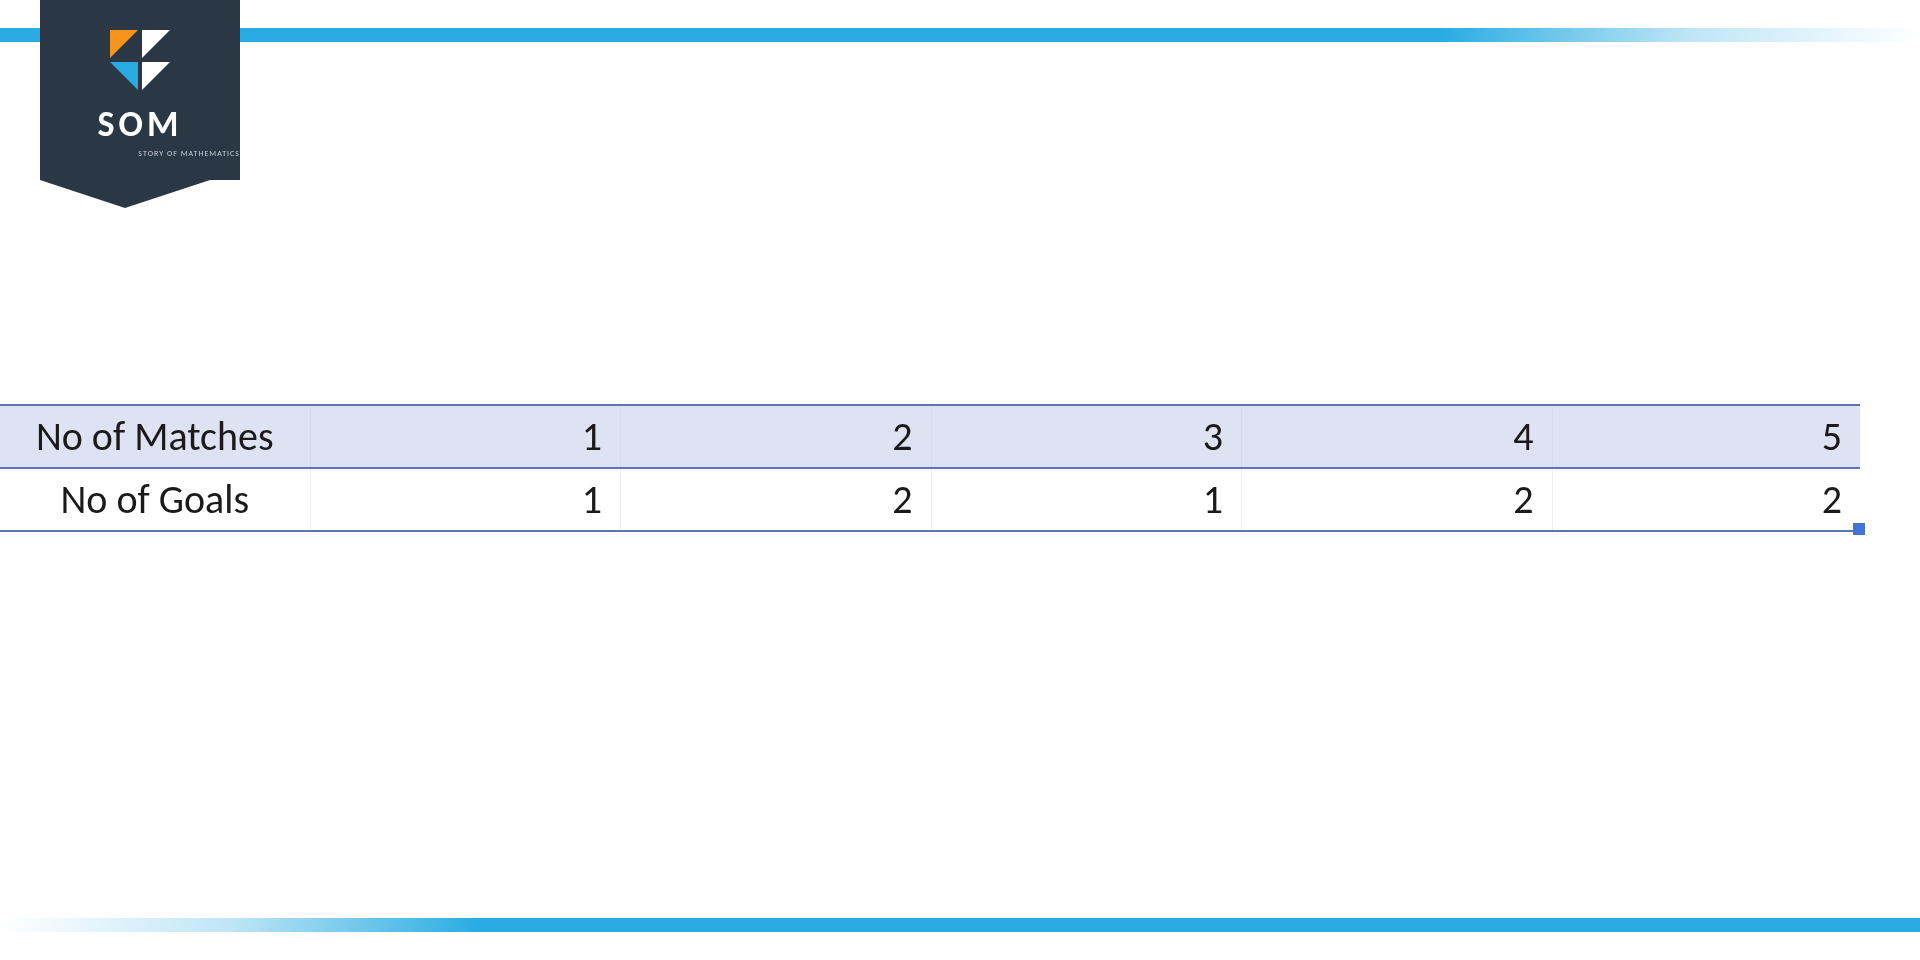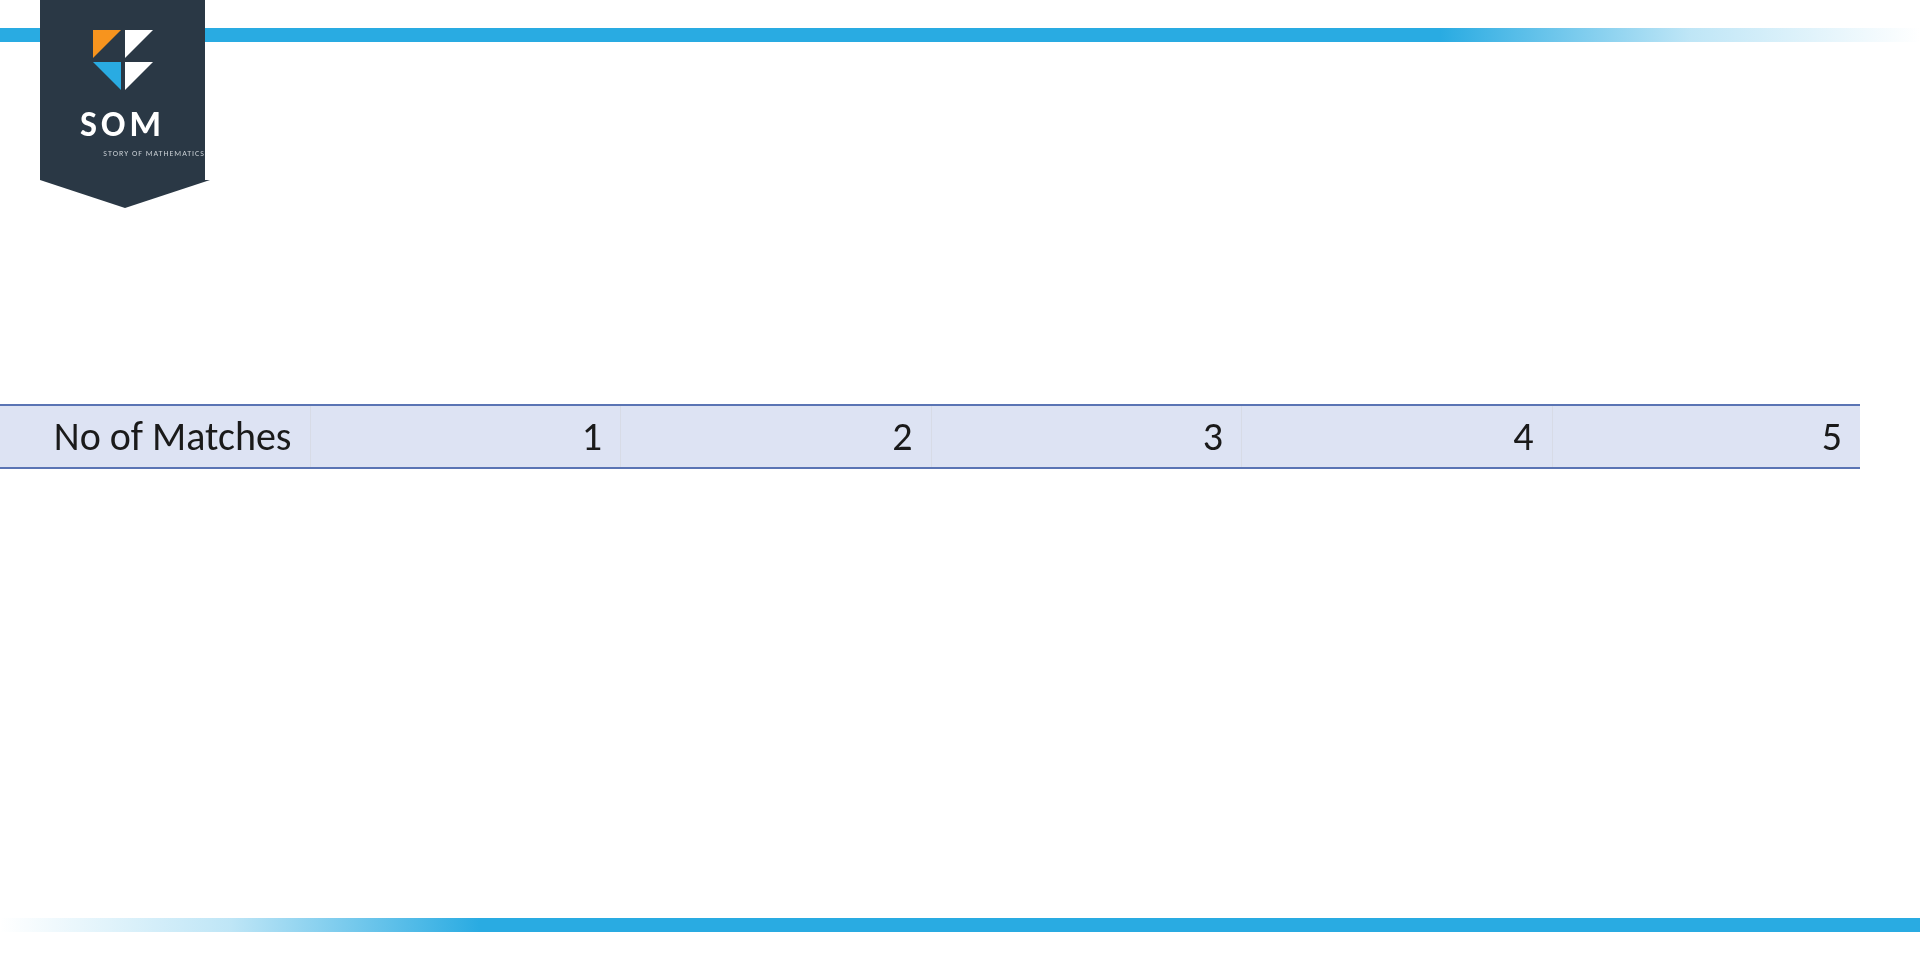--- a/index.html
+++ b/index.html
@@ -28,21 +28,21 @@
       bottom: 28px;
       left: 0;
       right: 0;
       height: 14px;
       background: linear-gradient(to right, rgba(255,255,255,0) 0%, rgba(41,171,226,0.3) 12%, #29abe2 25%, #29abe2 100%);
     }
     .logo-badge {
       position: absolute;
       top: 0;
       left: 40px;
-      width: 165px;
+      width: 200px;
       height: 180px;
       background: #2a3845;
       z-index: 10;
     }
     .logo-badge::after {
       content: "";
       position: absolute;
       bottom: -28px;
       left: 0;
       width: 0;
@@ -102,21 +102,21 @@
     tr.data-row td {
       border-bottom: 2px solid #5a74b4;
       background: white;
     }
     td {
       padding: 6px 18px;
       color: #1a1a1a;
       height: 62px;
     }
     td.label-cell {
-      text-align: right;
+      text-align: center;
       width: 310px;
     }
     td.num-cell {
       text-align: right;
       border-left: 1px solid #d7dbe6;
     }
     tr.data-row td.num-cell {
       border-left: 1px solid #eceef4;
     }
     td.last-cell {
@@ -153,17 +153,28 @@
   <table>
     <tbody>
         <tr class="header-row">
       <td class="label-cell">No of Matches</td>
       <td class="num-cell">1</td>
       <td class="num-cell">2</td>
       <td class="num-cell">3</td>
       <td class="num-cell">4</td>
       <td class="num-cell">5</td>
     </tr>
+    <tr class="data-row">
+      <td class="label-cell">No of Goals</td>
+      <td class="num-cell">1</td>
+      <td class="num-cell">2</td>
+      <td class="num-cell">1</td>
+      <td class="num-cell">2</td>
+      <td class="num-cell last-cell">
+        <span>2</span>
+        <span class="sel-handle"></span>
+      </td>
+    </tr>
   </tbody>
     </table>
 </div>
 
 <div class="bottom-bar"></div>
 
 </body></html>

